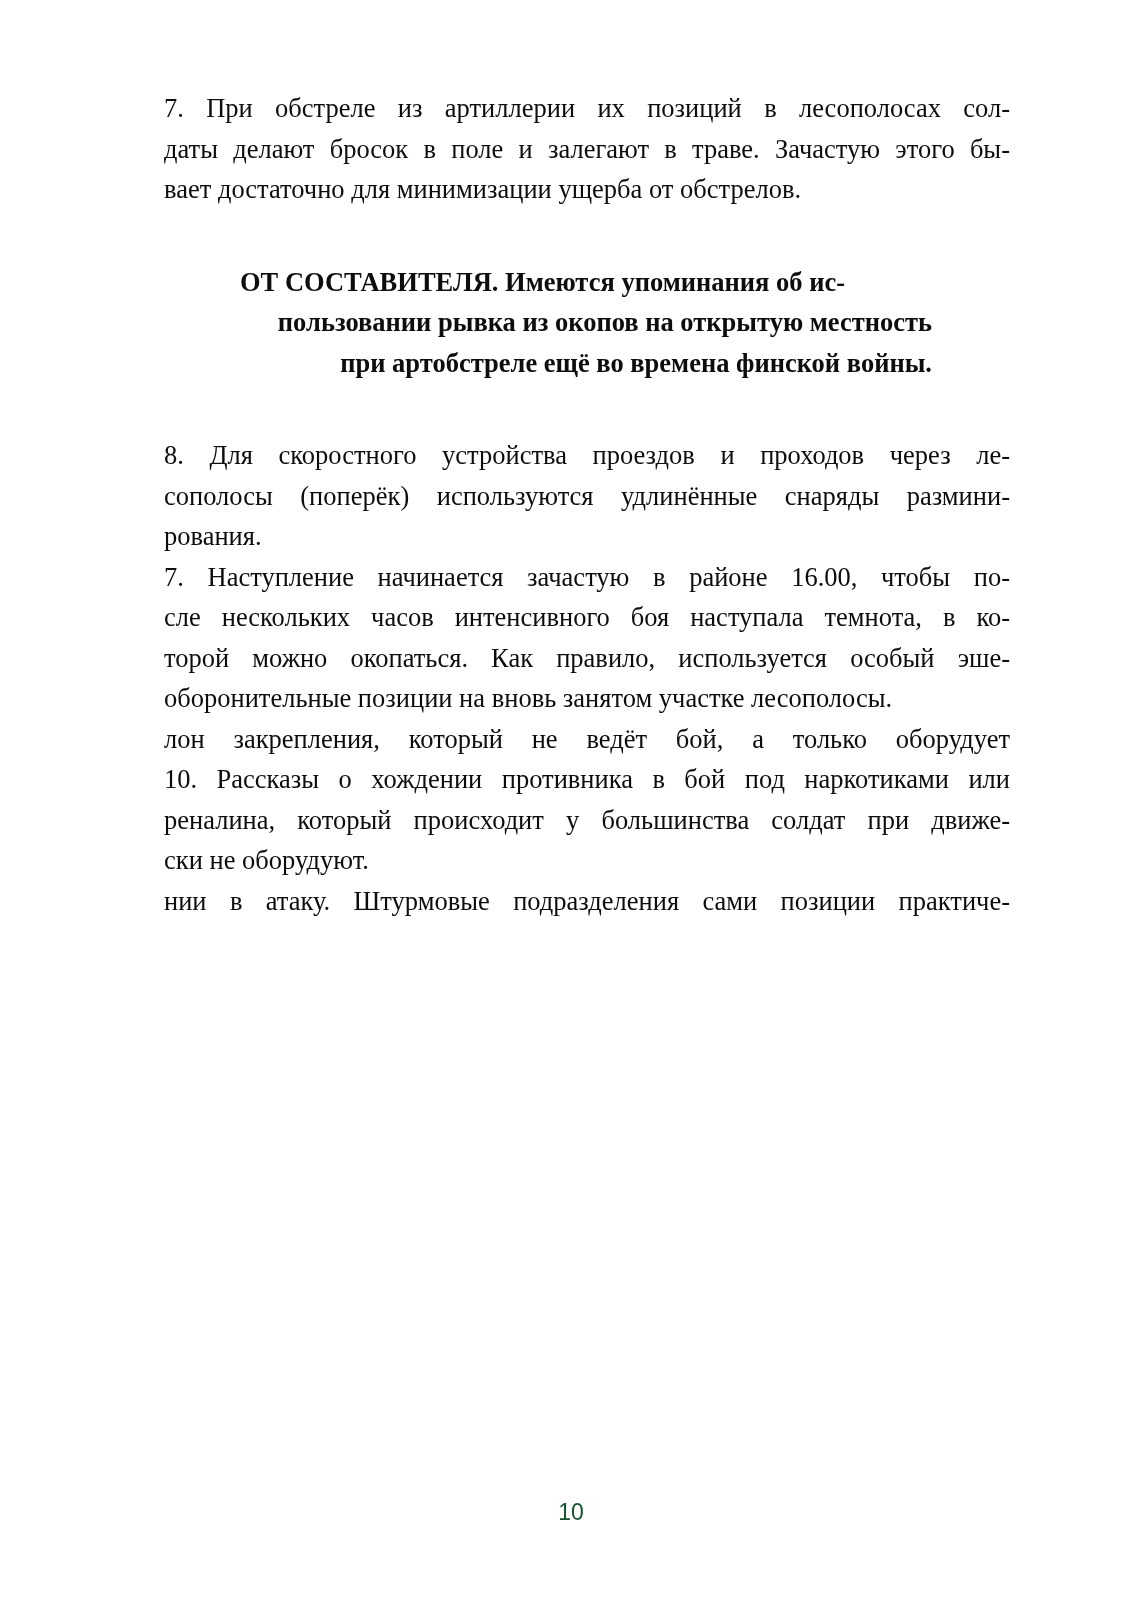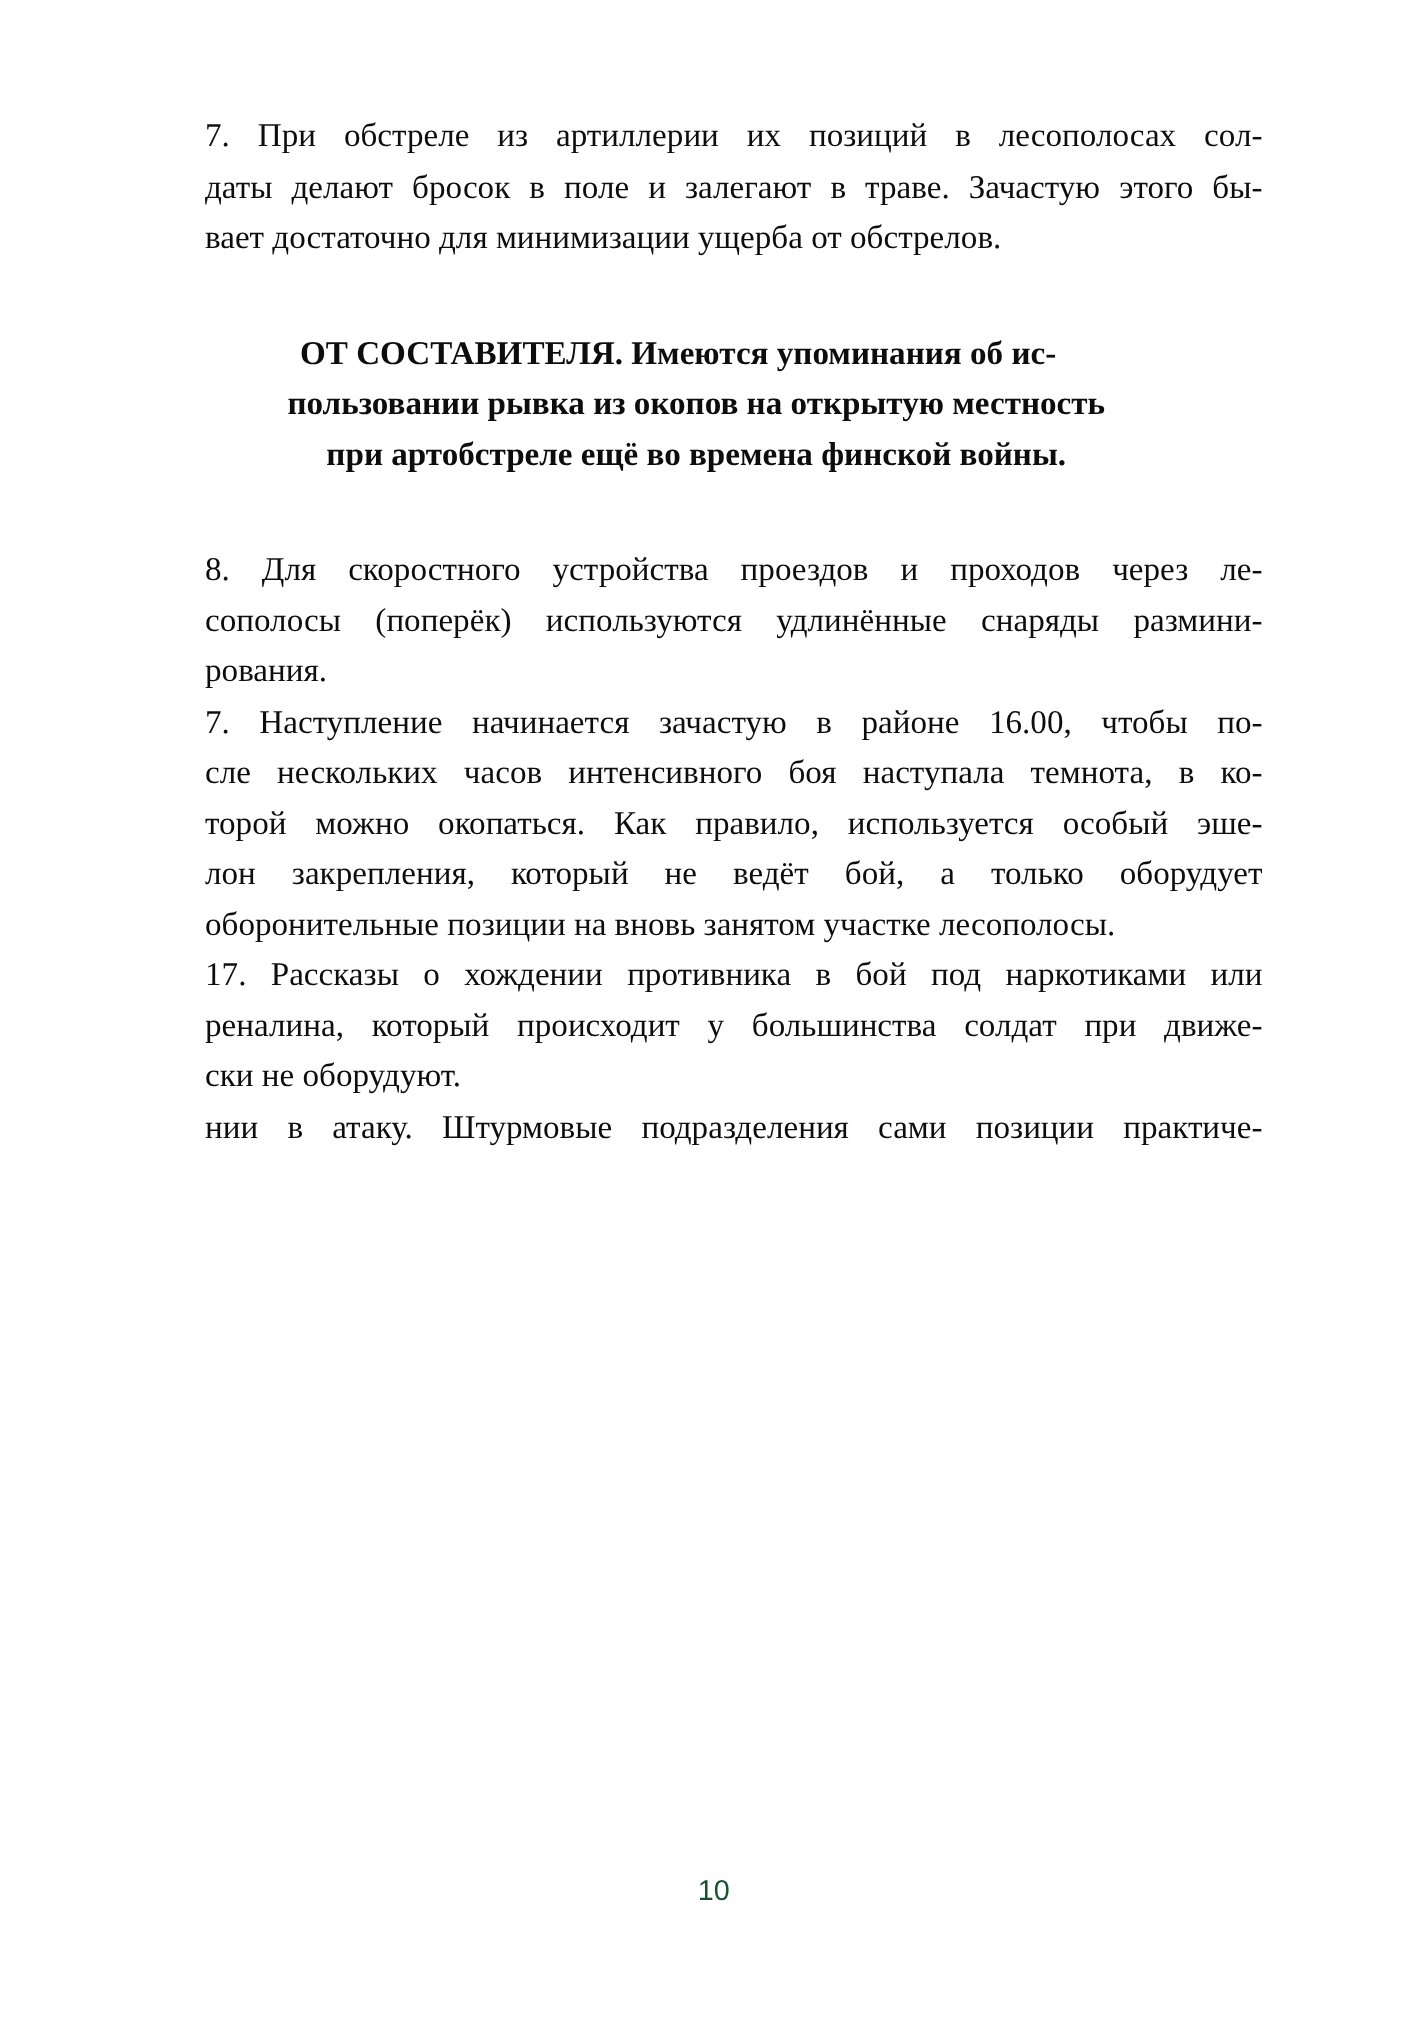--- a/index.html
+++ b/index.html
@@ -55,21 +55,21 @@
     white-space: nowrap;
     font-weight: bold;
   }
   .editor-note .note-line.l1 {
     text-align: justify;
     text-indent: 58px;
     white-space: normal;
   }
   .editor-note .note-line.l2,
   .editor-note .note-line.l3 {
-    text-align: center;
+    text-align: right;
   }
 
   .par-8 { margin-top: 0; }
   .par-9 { margin-top: 0; }
   .par-10 { margin-top: 0; }
 
   
   .jline {
     display: block;
     text-align: justify;
@@ -118,26 +118,26 @@
     <p class="body-par par-8">
       <span class="jline first">8. Для скоростного устройства проездов и проходов через ле-</span>
       <span class="jline">сополосы (поперёк) используются удлинённые снаряды размини-</span>
       <span class="jline last">рования.</span>
     </p>
 
     <p class="body-par par-9">
       <span class="jline first">7. Наступление начинается зачастую в районе 16.00, чтобы по-</span>
       <span class="jline">сле нескольких часов интенсивного боя наступала темнота, в ко-</span>
       <span class="jline">торой можно окопаться. Как правило, используется особый эше-</span>
+      <span class="jline last">оборонительные позиции на вновь занятом участке лесополосы.</span>
       <span class="jline">лон закрепления, который не ведёт бой, а только оборудует</span>
-      <span class="jline last">оборонительные позиции на вновь занятом участке лесополосы.</span>
     </p>
 
     <p class="body-par par-10">
-      <span class="jline first">17. Рассказы о хождении противника в бой под наркотиками или</span>
+      <span class="jline first">10. Рассказы о хождении противника в бой под наркотиками или</span>
       <span class="jline">реналина, который происходит у большинства солдат при движе-</span>
       <span class="jline last">ски не оборудуют.</span>
       <span class="jline">нии в атаку. Штурмовые подразделения сами позиции практиче-</span>
     </p>
 
   </div>
 
   <div class="page-number">10</div>
 
 </div>

